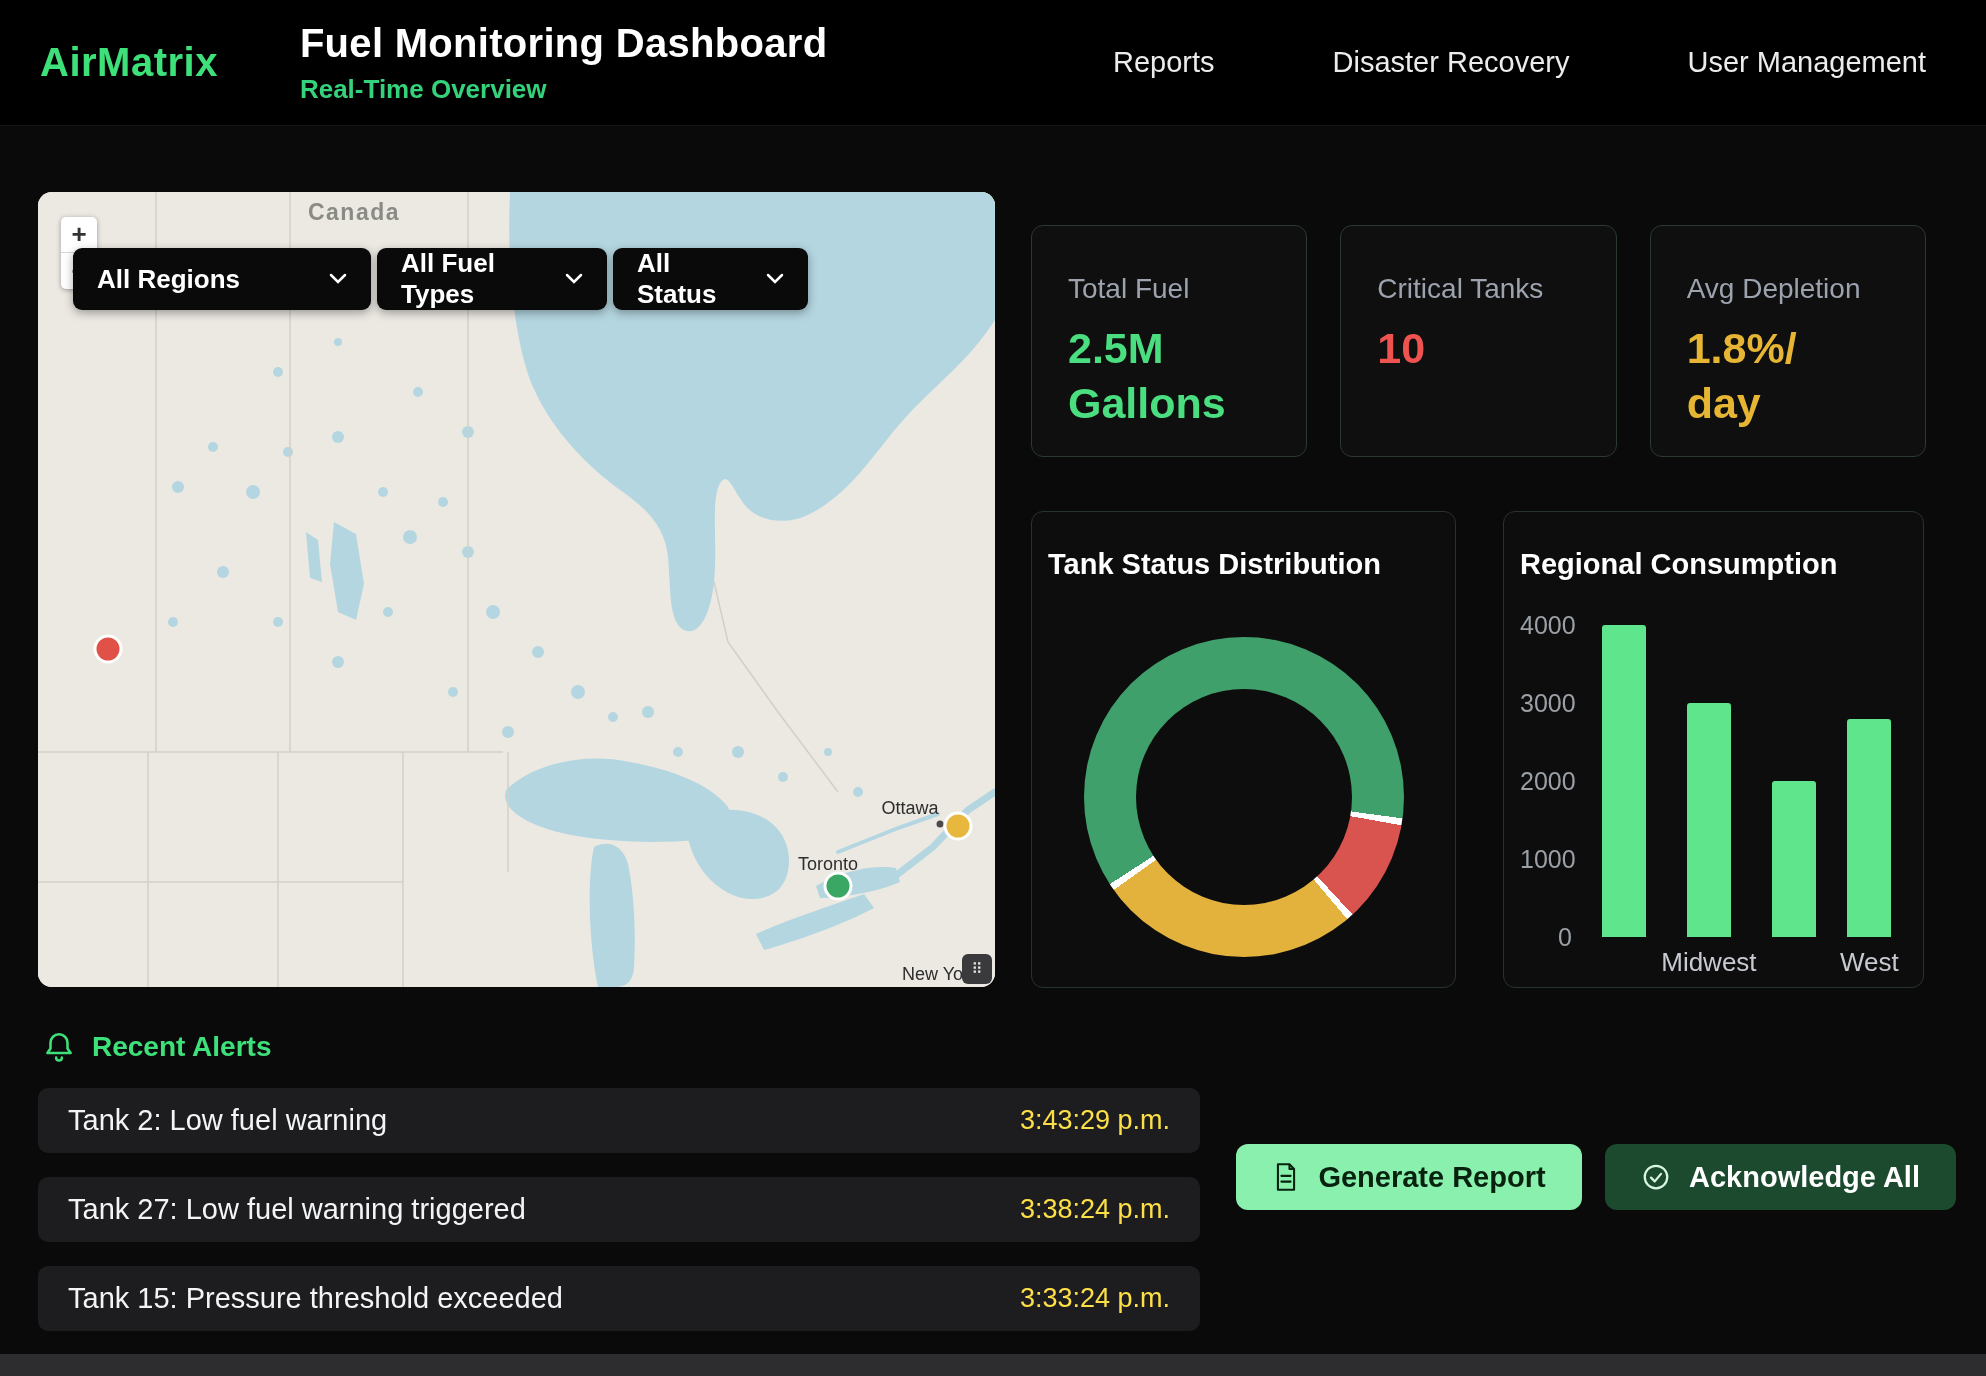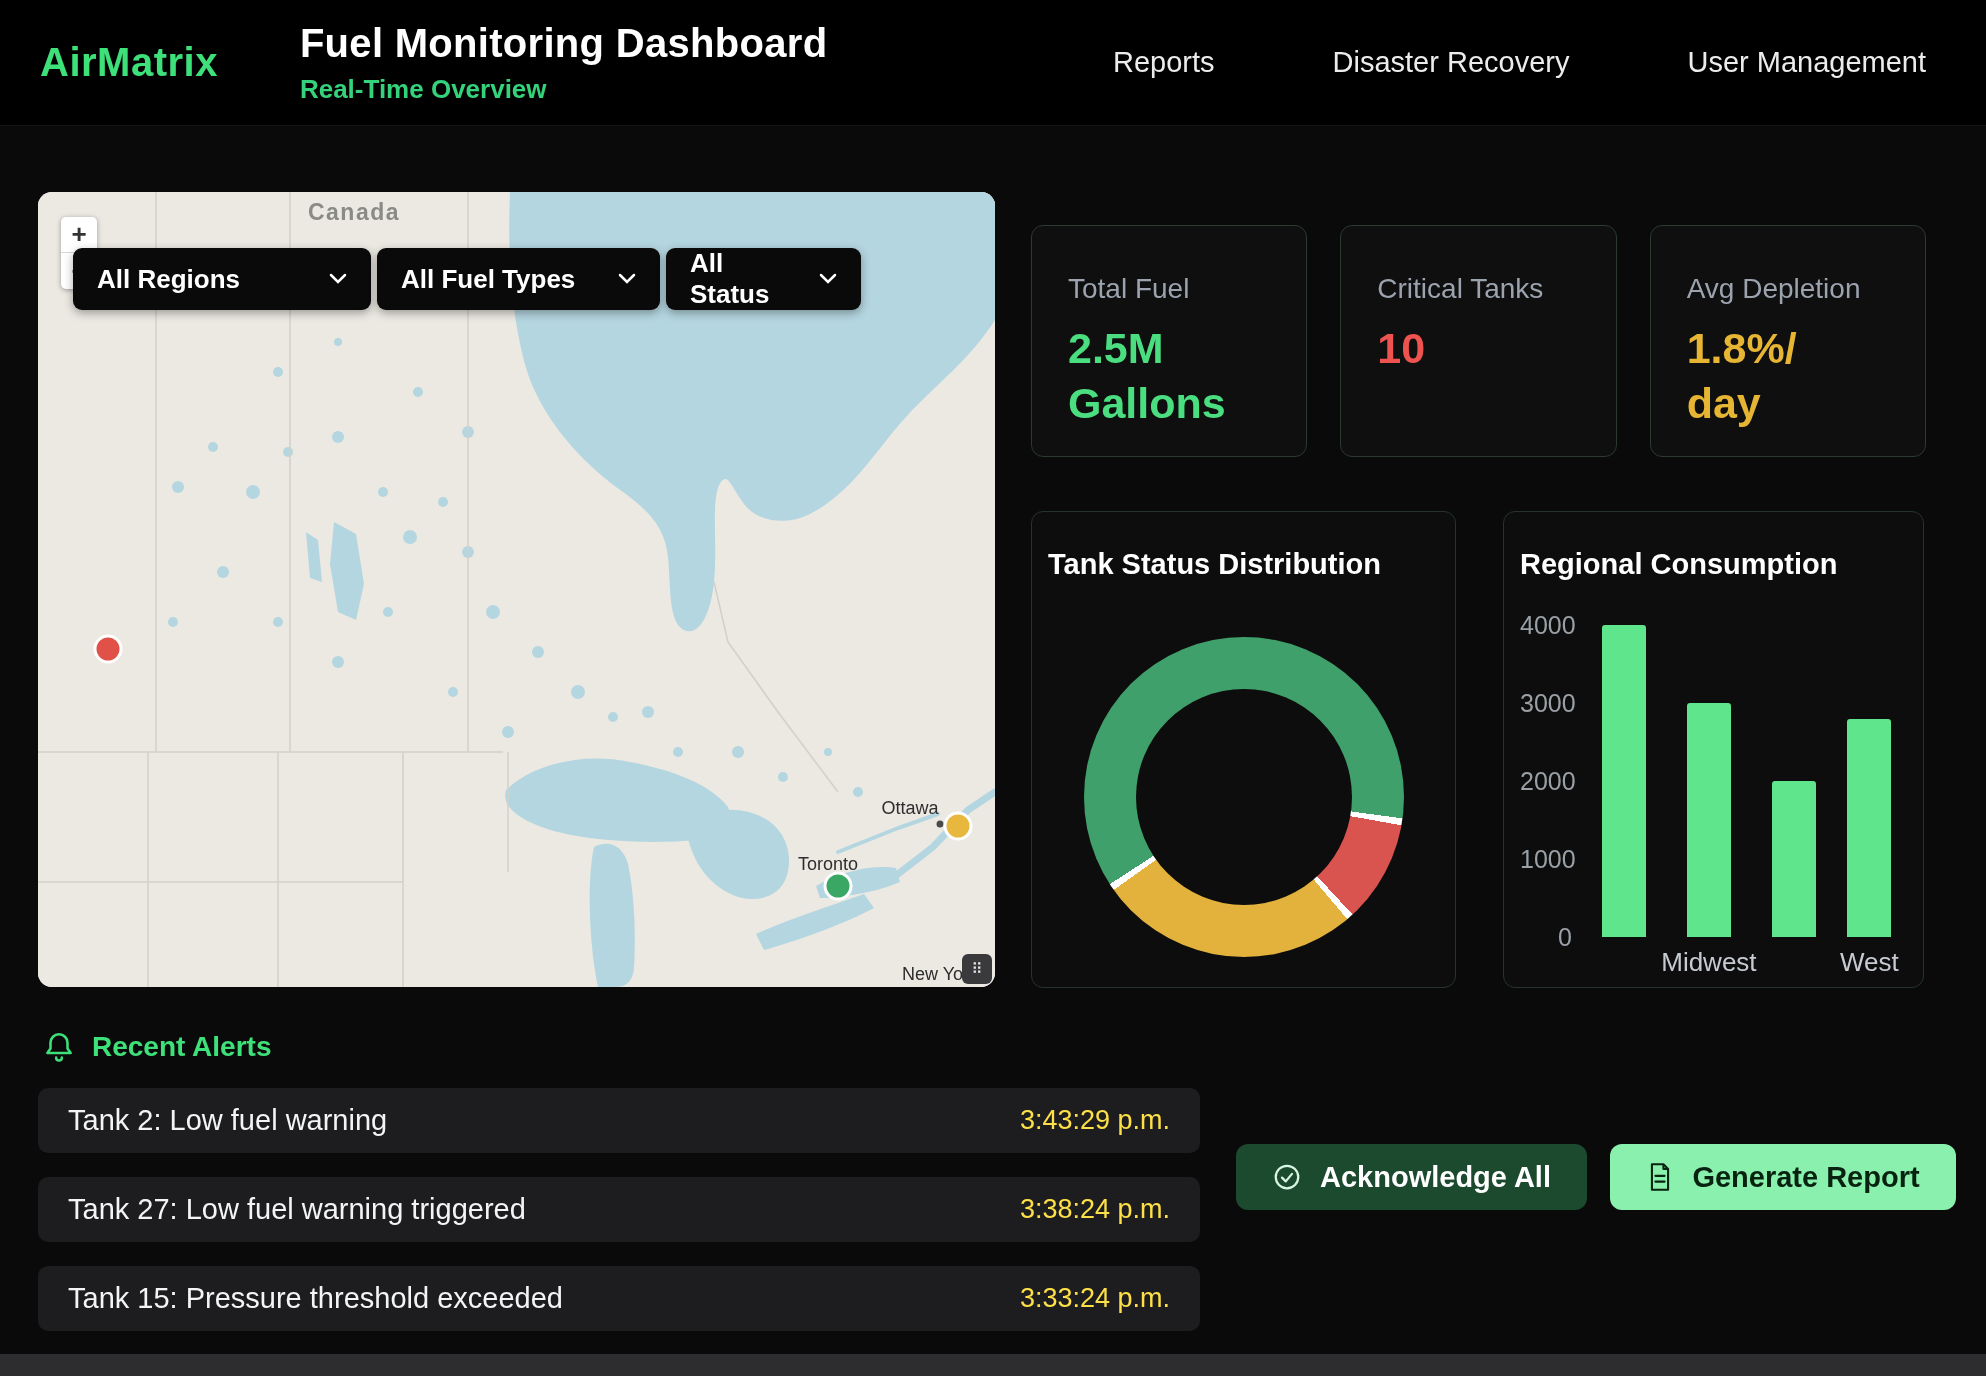--- a/index.html
+++ b/index.html
@@ -46,21 +46,21 @@
     color:#333; font-size:26px; font-weight:bold; cursor:pointer;
   }
   .zoom-btn:first-child { border-bottom:1px solid #d8d8d8; }
   .filters { position:absolute; top:56px; left:35px; display:flex; gap:6px; z-index:2; }
   .filter {
     background:#0a0a0a; color:#fff; height:62px; border-radius:9px;
     display:flex; align-items:center; justify-content:space-between;
     padding:0 24px; font-size:26px; font-weight:bold; cursor:pointer;
     box-shadow:0 3px 10px rgba(0,0,0,.35);
   }
-  .f1 { width:298px; } .f2 { width:283px; } .f3 { width:195px; }
+  .f1 { width:298px; } .f2 { width:230px; } .f3 { width:195px; }
   .chev { flex:none; margin-left:18px; }
   .map-grip {
     position:absolute; right:3px; bottom:3px; width:30px; height:30px; z-index:1;
     background:#3a3a3c; border-radius:6px; color:#e8e8e8; font-size:15px;
     display:flex; align-items:center; justify-content:center; cursor:pointer;
   }
 
   
   .right-col { flex:1; display:flex; flex-direction:column; padding-top:33px; }
   .stats-row { display:flex; gap:33px; }
@@ -326,31 +326,31 @@
       <div class="alert-time">3:38:24 p.m.</div>
     </div>
     <div class="alert-row">
       <div class="alert-msg">Tank 15: Pressure threshold exceeded</div>
       <div class="alert-time">3:33:24 p.m.</div>
     </div>
   </div>
 </div>
 
 <div class="actions">
-  <button class="btn btn-ack" style="background: rgb(27, 74, 46);">
-    <svg width="30" height="30" viewBox="0 0 24 24">
-      <circle cx="12" cy="12" r="9" fill="none" stroke="#d8f6e3" stroke-width="1.8"></circle>
-      <polyline points="8,12.5 11,15.5 16,9.5" fill="none" stroke="#d8f6e3" stroke-width="1.8" stroke-linecap="round" stroke-linejoin="round"></polyline>
-    </svg>
-    <span>Acknowledge All</span>
-  </button>
   <button class="btn btn-gen" style="background: rgb(138, 240, 173);">
     <svg width="28" height="30" viewBox="0 0 24 26">
       <path d="M5 2 h10 l4 4 v18 H5 z" fill="none" stroke="#07230f" stroke-width="1.8" stroke-linejoin="round"></path>
       <path d="M15 2 v4 h4" fill="none" stroke="#07230f" stroke-width="1.8" stroke-linejoin="round"></path>
       <line x1="8" y1="12" x2="16" y2="12" stroke="#07230f" stroke-width="1.8" stroke-linecap="round"></line>
       <line x1="8" y1="17" x2="16" y2="17" stroke="#07230f" stroke-width="1.8" stroke-linecap="round"></line>
     </svg>
     <span>Generate Report</span>
   </button>
+  <button class="btn btn-ack" style="background: rgb(27, 74, 46);">
+    <svg width="30" height="30" viewBox="0 0 24 24">
+      <circle cx="12" cy="12" r="9" fill="none" stroke="#d8f6e3" stroke-width="1.8"></circle>
+      <polyline points="8,12.5 11,15.5 16,9.5" fill="none" stroke="#d8f6e3" stroke-width="1.8" stroke-linecap="round" stroke-linejoin="round"></polyline>
+    </svg>
+    <span>Acknowledge All</span>
+  </button>
 </div>
 
 <div class="bottom-strip"></div>
 
 </body></html>

